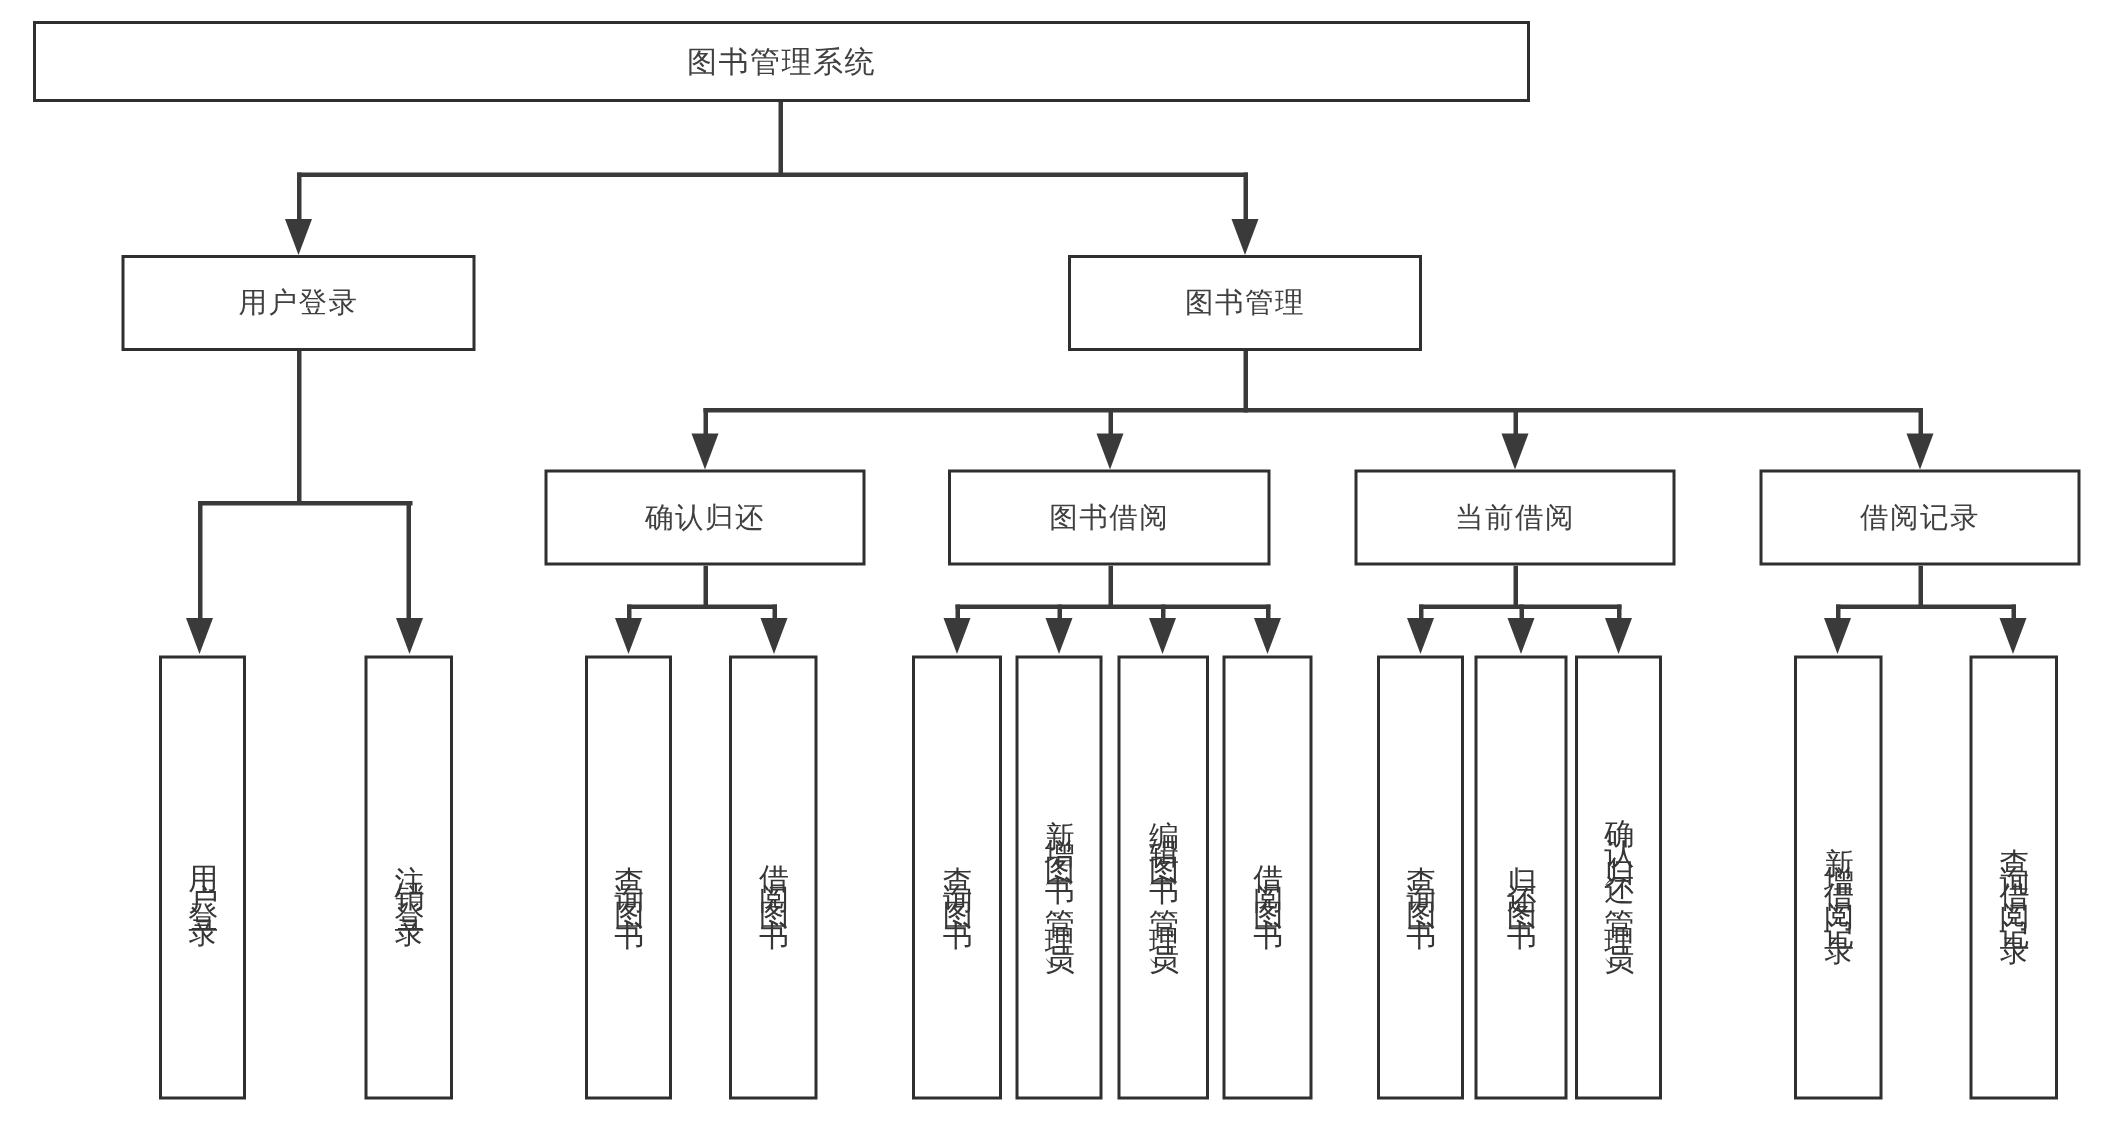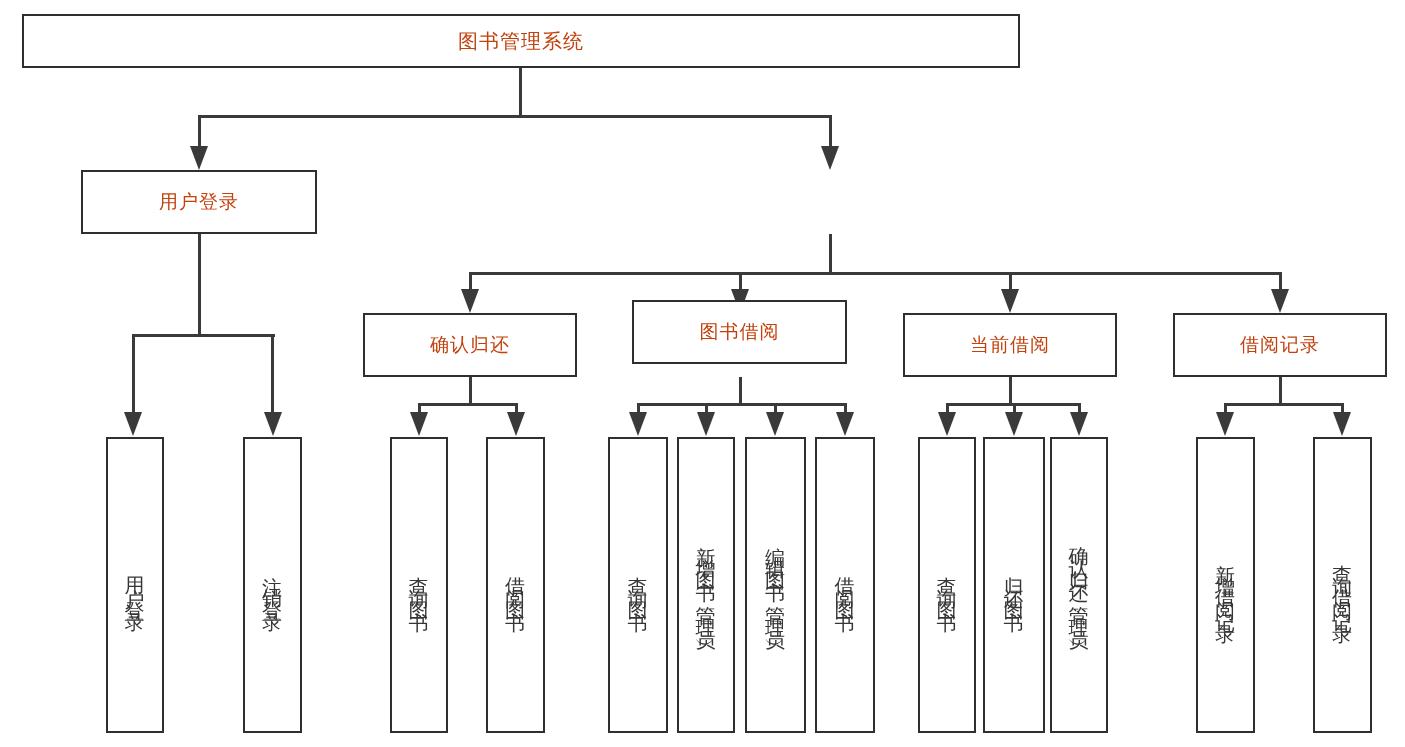--- a/index.html
+++ b/index.html
@@ -15,21 +15,21 @@
     background: #ffffff;
   }
   .box {
     position: absolute;
     box-sizing: border-box;
     background: #ffffff;
     border: 2px solid #2f2f2f;
     display: flex;
     align-items: center;
     justify-content: center;
-    color: #c2410c;
+    color: #404040;
     font-size: 19px;
     letter-spacing: 1px;
     z-index: 2;
   }
   .box.root { font-size: 20px; }
   .leaf {
     position: absolute;
     top: 437px;
     height: 296px;
     box-sizing: border-box;
@@ -73,25 +73,28 @@
 
 <div class="canvas">
 
   <div class="box root" style="left:22px; top:14px; width:998px; height:54px;">
     <span>图书管理系统</span>
   </div>
 
   <div class="box" style="left:81px; top:170px; width:236px; height:64px;">
     <span>用户登录</span>
   </div>
+  <div class="box" style="left:712px; top:170px; width:236px; height:64px;">
+    <span>图书管理</span>
+  </div>
 
   <div class="box" style="left:363px; top:313px; width:214px; height:64px;">
     <span>确认归还</span>
   </div>
-  <div class="box" style="left:632px; top:300px; width:215px; height:64px;">
+  <div class="box" style="left:632px; top:313px; width:215px; height:64px;">
     <span>图书借阅</span>
   </div>
   <div class="box" style="left:903px; top:313px; width:214px; height:64px;">
     <span>当前借阅</span>
   </div>
   <div class="box" style="left:1173px; top:313px; width:214px; height:64px;">
     <span>借阅记录</span>
   </div>
 
   <div class="leaf" style="left:106px; width:58px;">

